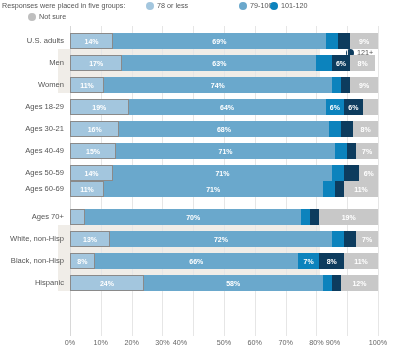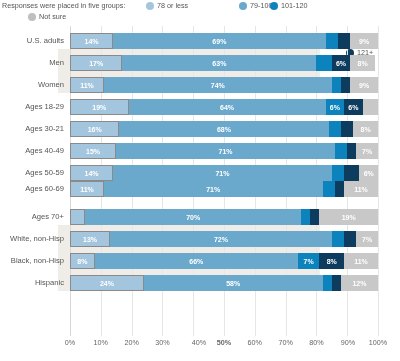--- a/index.html
+++ b/index.html
@@ -330,21 +330,21 @@
             <span>12%</span>
           </div>
         </div>
       </div>
     </div>
   <div id="xaxis">
       <div class="tick" style="left: 0px;">0%</div>
       <div class="tick" style="left: 30.8px;">10%</div>
       <div class="tick" style="left: 61.6px;">20%</div>
       <div class="tick" style="left: 92.4px;">30%</div>
-      <div class="tick" style="left: 129px;">40%</div>
-      <div class="tick" style="left: 154px; font-weight: bold;">50%</div>
+      <div class="tick" style="left: 110px;">40%</div>
+      <div class="tick" style="left: 154px;">50%</div>
       <div class="tick" style="left: 184.8px;">60%</div>
       <div class="tick" style="left: 215.6px;">70%</div>
       <div class="tick" style="left: 246.4px;">80%</div>
-      <div class="tick" style="left: 278px;">90%</div>
+      <div class="tick" style="left: 263px;">90%</div>
       <div class="tick" style="left: 308px;">100%</div>
     </div>
 </div>
 
 </body></html>

